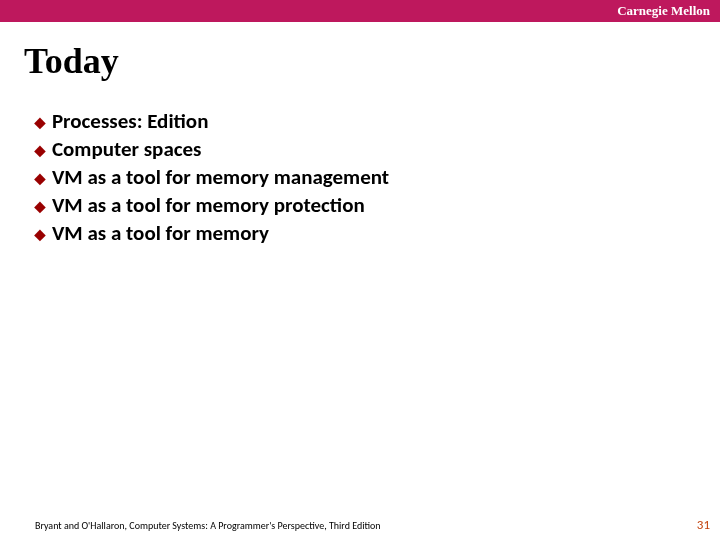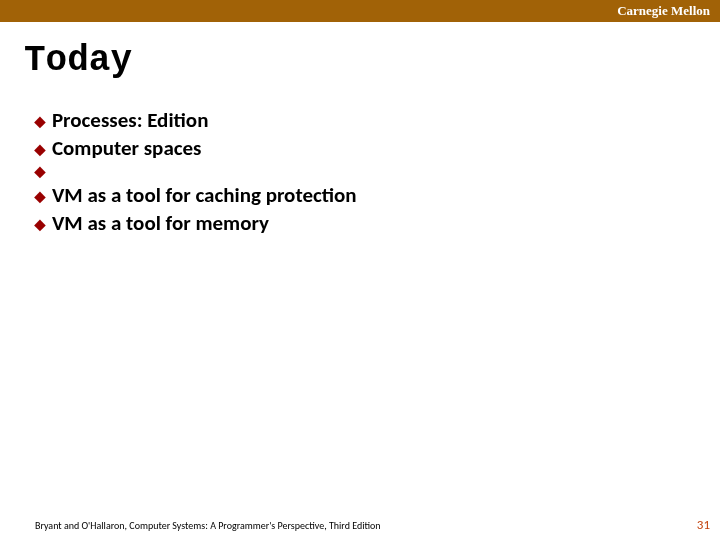--- a/index.html
+++ b/index.html
@@ -5,34 +5,34 @@
     * { margin: 0; padding: 0; box-sizing: border-box; }
     html, body { width: 720px; height: 540px; overflow: hidden; }
     body {
       font-family: Calibri, Arial, sans-serif;
       background: #fff;
       position: relative;
     }
     .header-bar {
       width: 100%;
       height: 22px;
-      background: #a16207;
+      background: #be185d;
       display: flex;
       justify-content: flex-end;
       align-items: center;
       padding-right: 10px;
     }
     .header-text {
       color: #fff;
       font-family: Georgia, 'Times New Roman', serif;
       font-weight: bold;
       font-size: 13px;
     }
     .title {
-      font-family: Liberation Mono, monospace;
+      font-family: Liberation Serif, serif;
       font-weight: bold;
       font-size: 36px;
       color: #000;
       margin-top: 18px;
       margin-left: 24px;
     }
     .bullets {
       margin-top: 26px;
       margin-left: 34px;
     }
@@ -90,24 +90,25 @@
   <div class="bullet-row">
     <span class="bullet-icon">⬥</span>
     <span class="bullet-text">Processes: Edition</span>
   </div>
   <div class="bullet-row">
     <span class="bullet-icon">⬥</span>
     <span class="bullet-text">Computer spaces</span>
   </div>
   <div class="bullet-row">
     <span class="bullet-icon">⬥</span>
+    <span class="bullet-text">VM as a tool for memory management</span>
   </div>
   <div class="bullet-row">
     <span class="bullet-icon">⬥</span>
-    <span class="bullet-text">VM as a tool for caching protection</span>
+    <span class="bullet-text">VM as a tool for memory protection</span>
   </div>
   <div class="bullet-row">
     <span class="bullet-icon">⬥</span>
     <span class="bullet-text">VM as a tool for memory</span>
   </div>
 </div>
 
 <div class="footer">
   <span class="footer-left">Bryant and O'Hallaron, Computer Systems: A Programmer's Perspective, Third Edition</span>
   <span class="footer-right">31</span>

